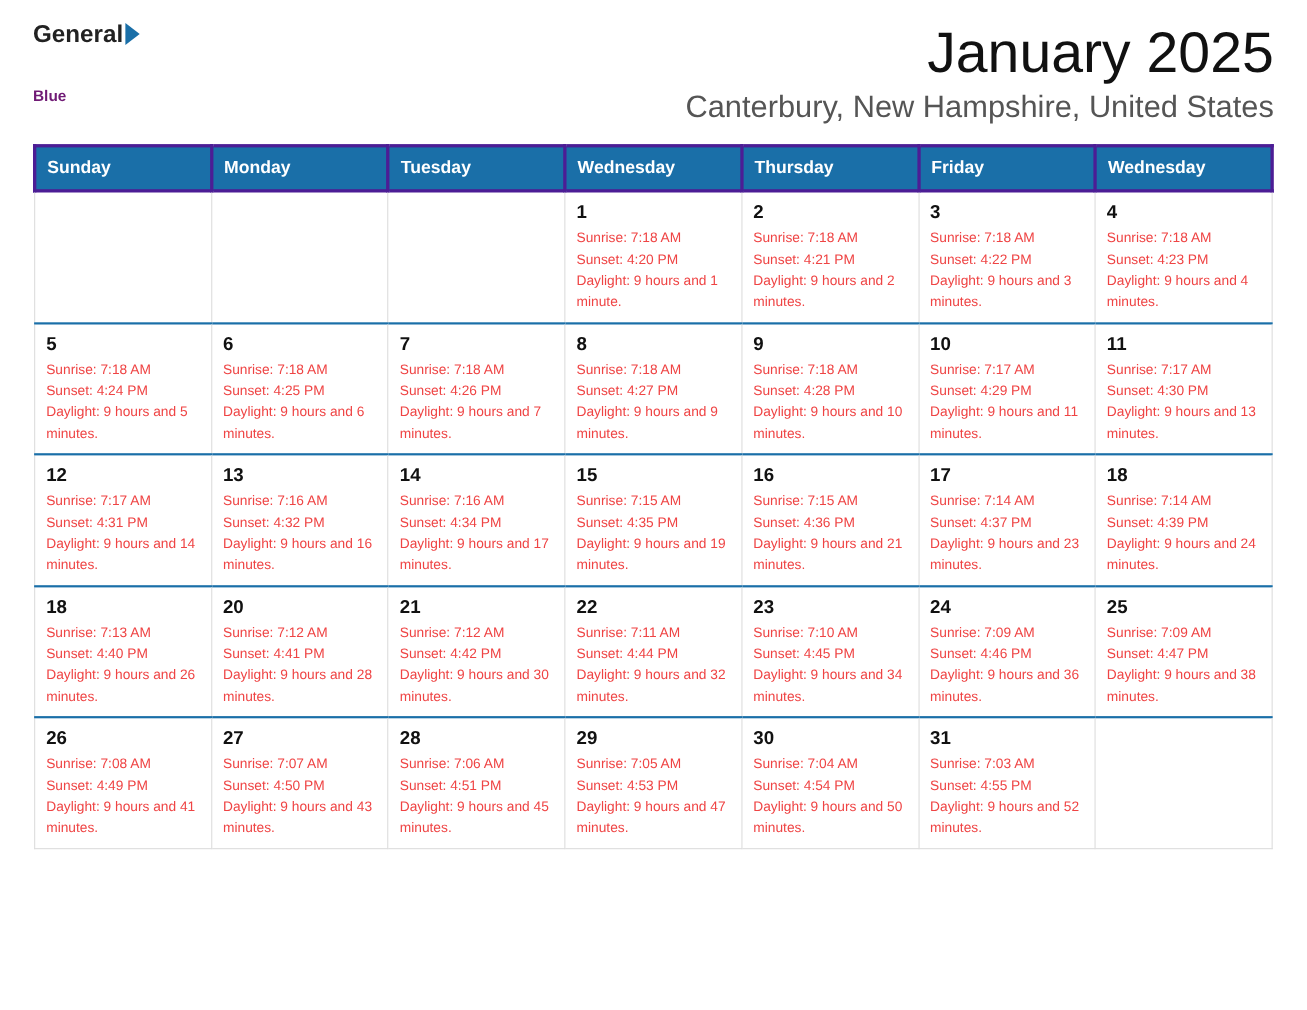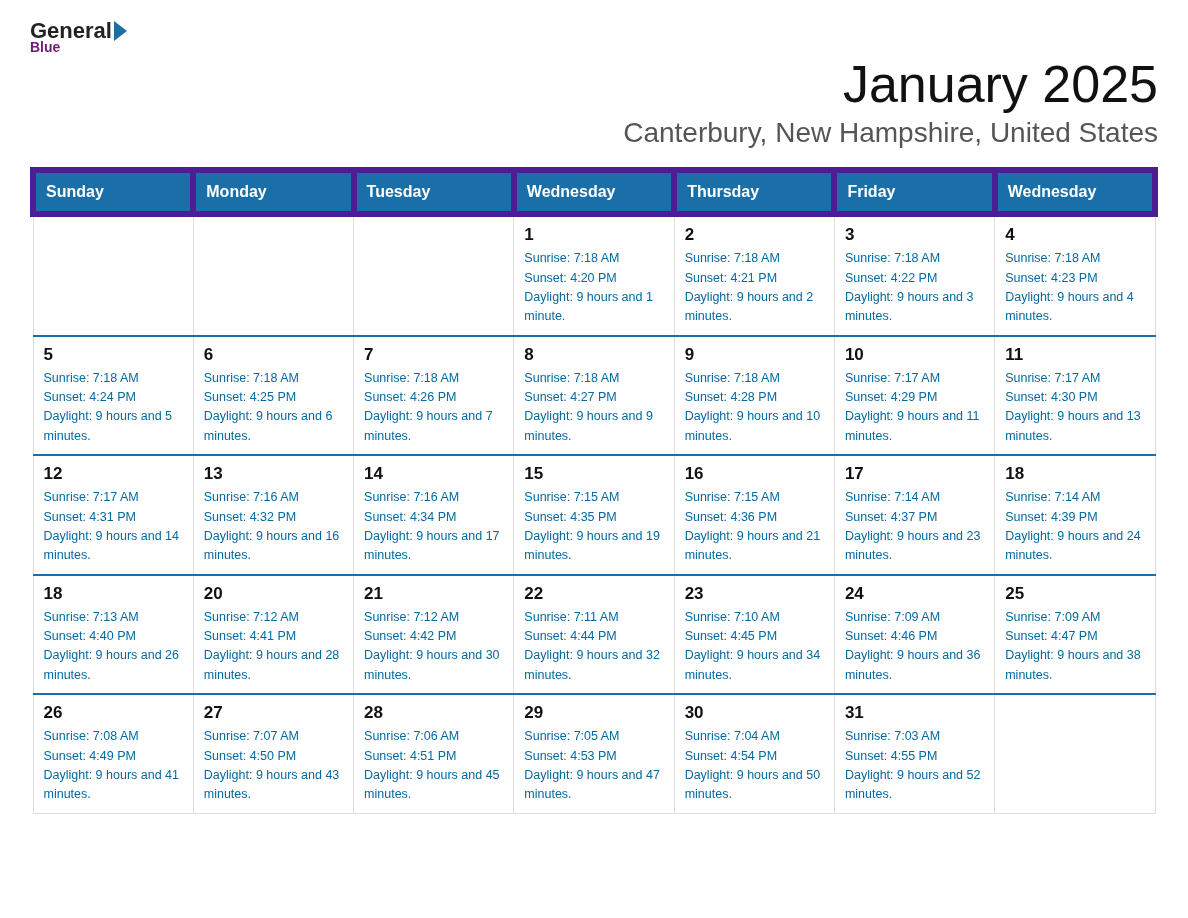--- a/index.html
+++ b/index.html
@@ -33,21 +33,20 @@
       height: 0;
       border-left: 13px solid #1a6fa8;
       border-top: 10px solid transparent;
       border-bottom: 10px solid transparent;
       display: inline-block;
       margin-left: 2px;
       vertical-align: middle;
     }
     .title-area {
       text-align: right;
-      margin-top: 36px;
     }
     .calendar-title {
       font-size: 52px;
       font-weight: normal;
       color: #111;
       line-height: 1.1;
     }
     .calendar-subtitle {
       font-size: 28px;
       color: #555;
@@ -58,21 +57,21 @@
       border-collapse: collapse;
       table-layout: fixed;
     }
     thead th {
       background-color: #1a6fa8;
       color: #fff;
       font-size: 16px;
       font-weight: bold;
       padding: 10px 10px;
       text-align: left;
-      border: 6px solid #4c1d95;
+      border: 3px solid #4c1d95;
       margin-top: 16px;
     }
     tbody td {
       vertical-align: top;
       border: 1px solid #ccc;
       padding: 8px 10px;
       min-height: 90px;
       height: 115px;
     }
     tbody tr td {
@@ -86,33 +85,33 @@
     }
     .day-number {
       font-size: 17px;
       font-weight: bold;
       color: #111;
       display: block;
       margin-bottom: 4px;
     }
     .day-info {
       font-size: 12.5px;
-      color: #0369a1;
+      color: #ef4444;
       line-height: 1.55;
     }
     .empty-cell {
       background: #fff;
     }
   </style>
 </head>
 <body>
 
 <div class="header-area">
   <div class="logo">
-    <div style="display:flex; flex-direction:column; align-items:flex-start;">
+    <div style="display:flex; flex-direction:column; align-items:flex-start;gap:40px;">
       <div style="display:flex; align-items:center;">
         <span class="logo-text">General</span>
         <span class="logo-arrow"></span>
       </div>
       <span class="logo-text" style="color:#701a75; margin-top:-2px; font-size:14px; font-weight:bold;">Blue</span>
     </div>
   </div>
   <div class="title-area">
     <div class="calendar-title">January 2025</div>
     <div class="calendar-subtitle">Canterbury, New Hampshire, United States</div>

